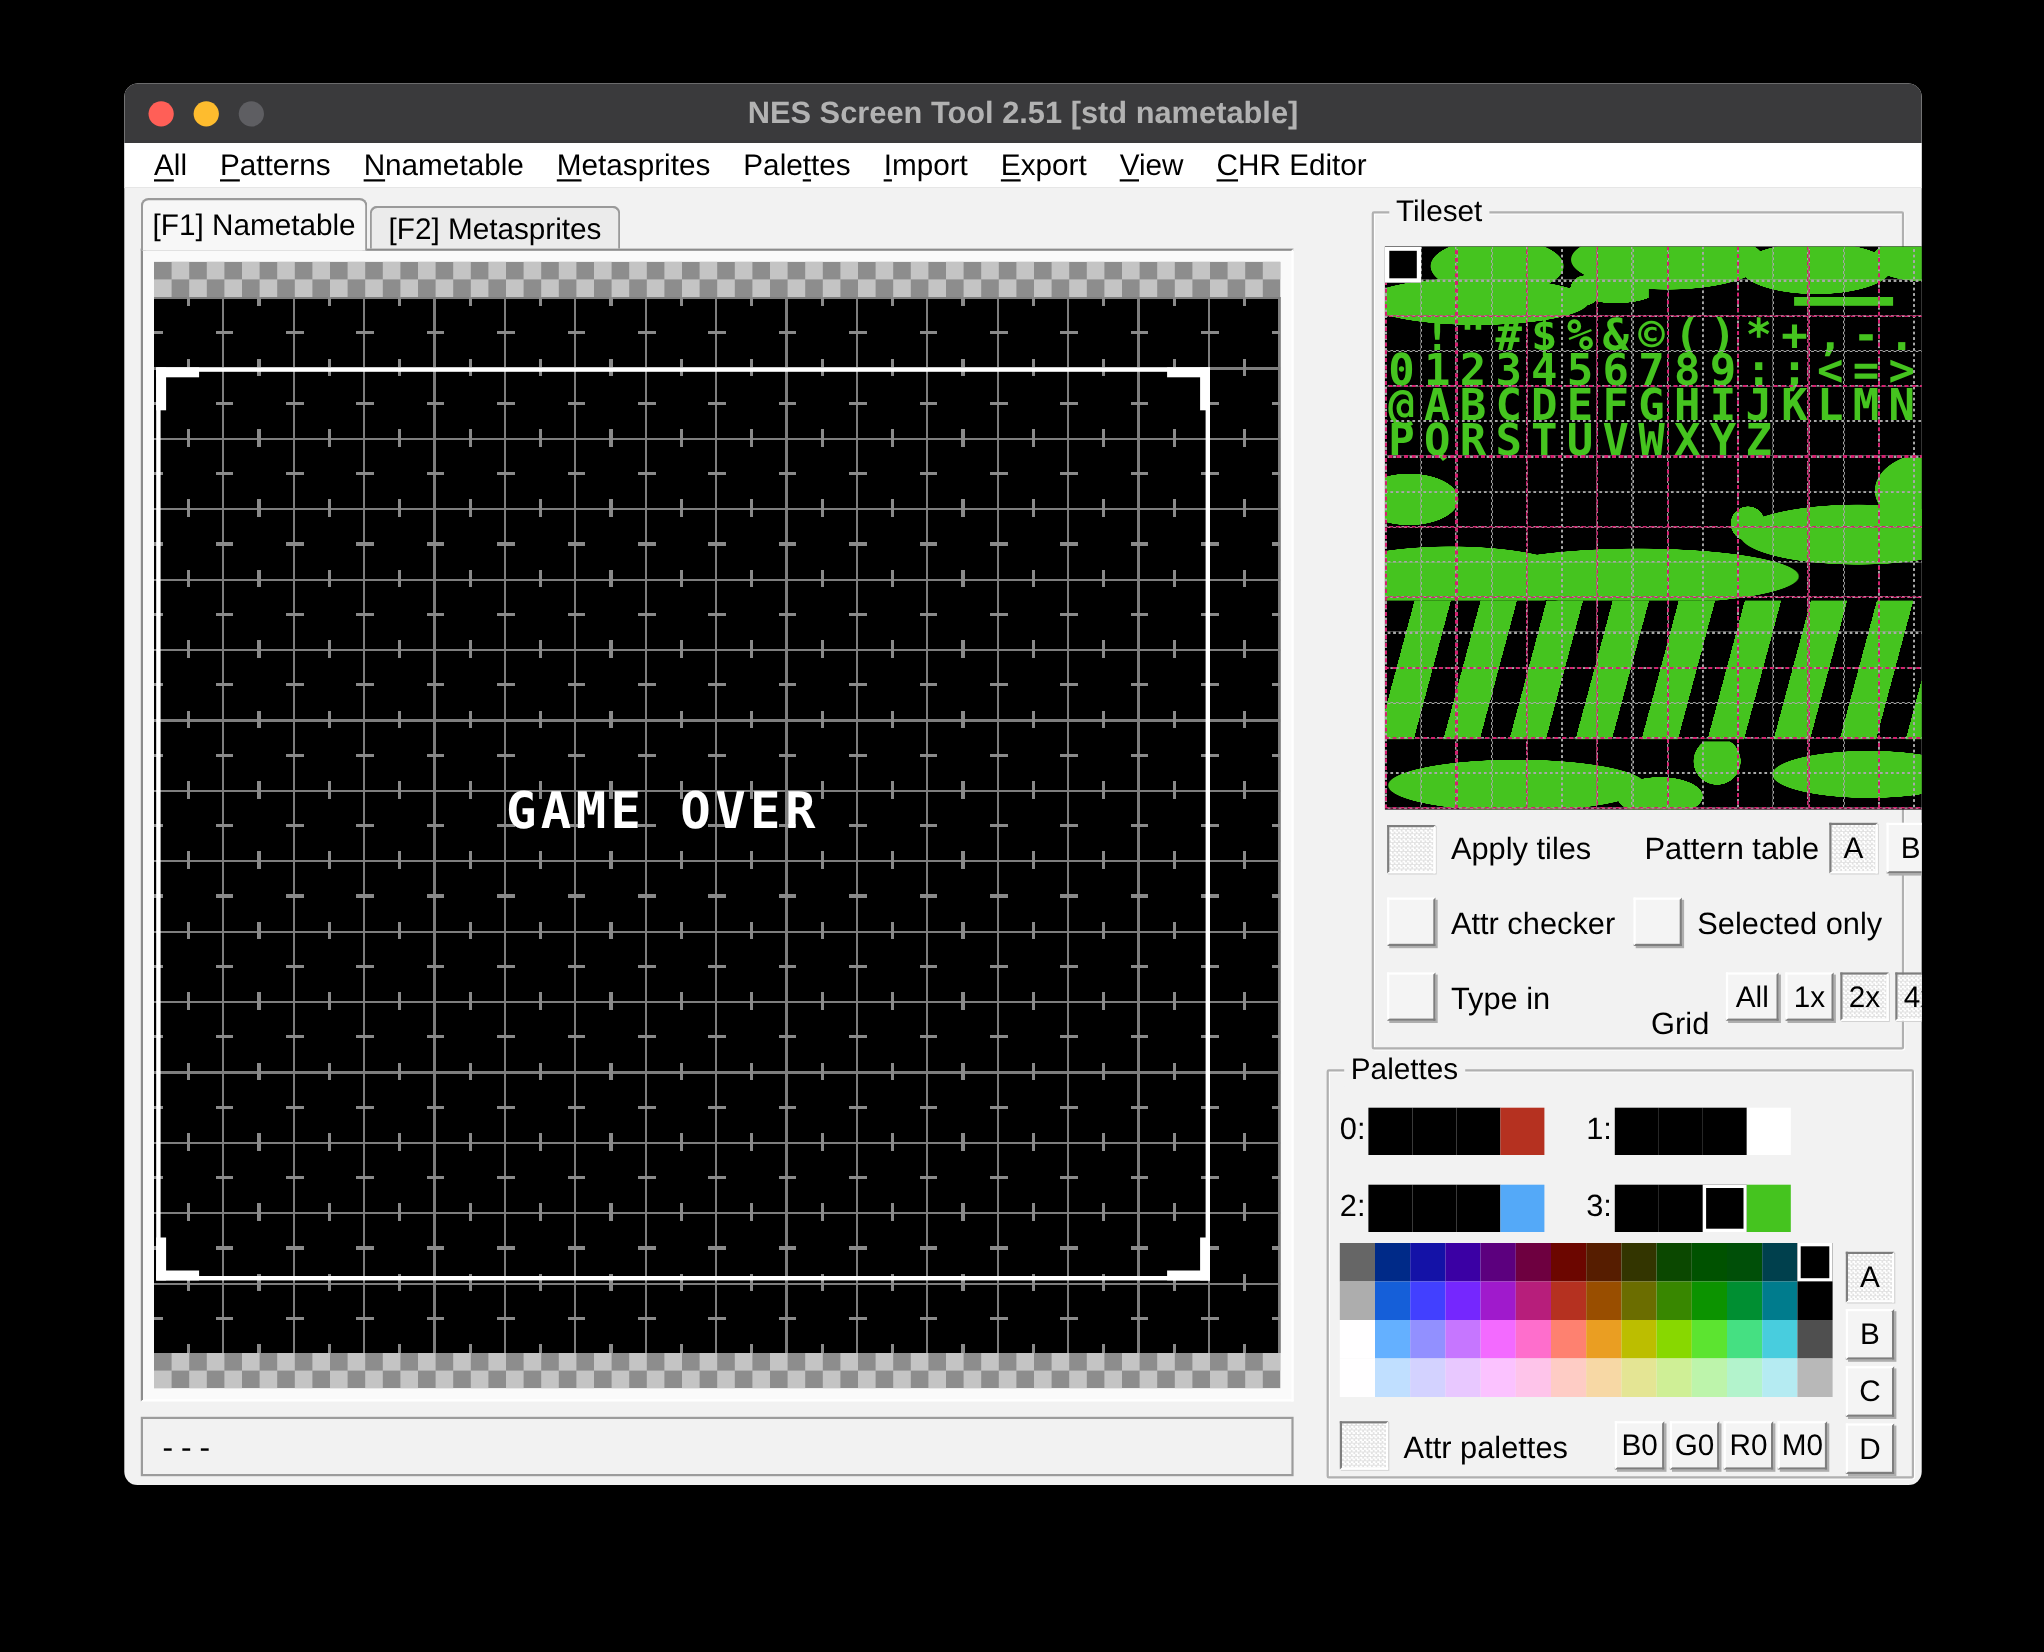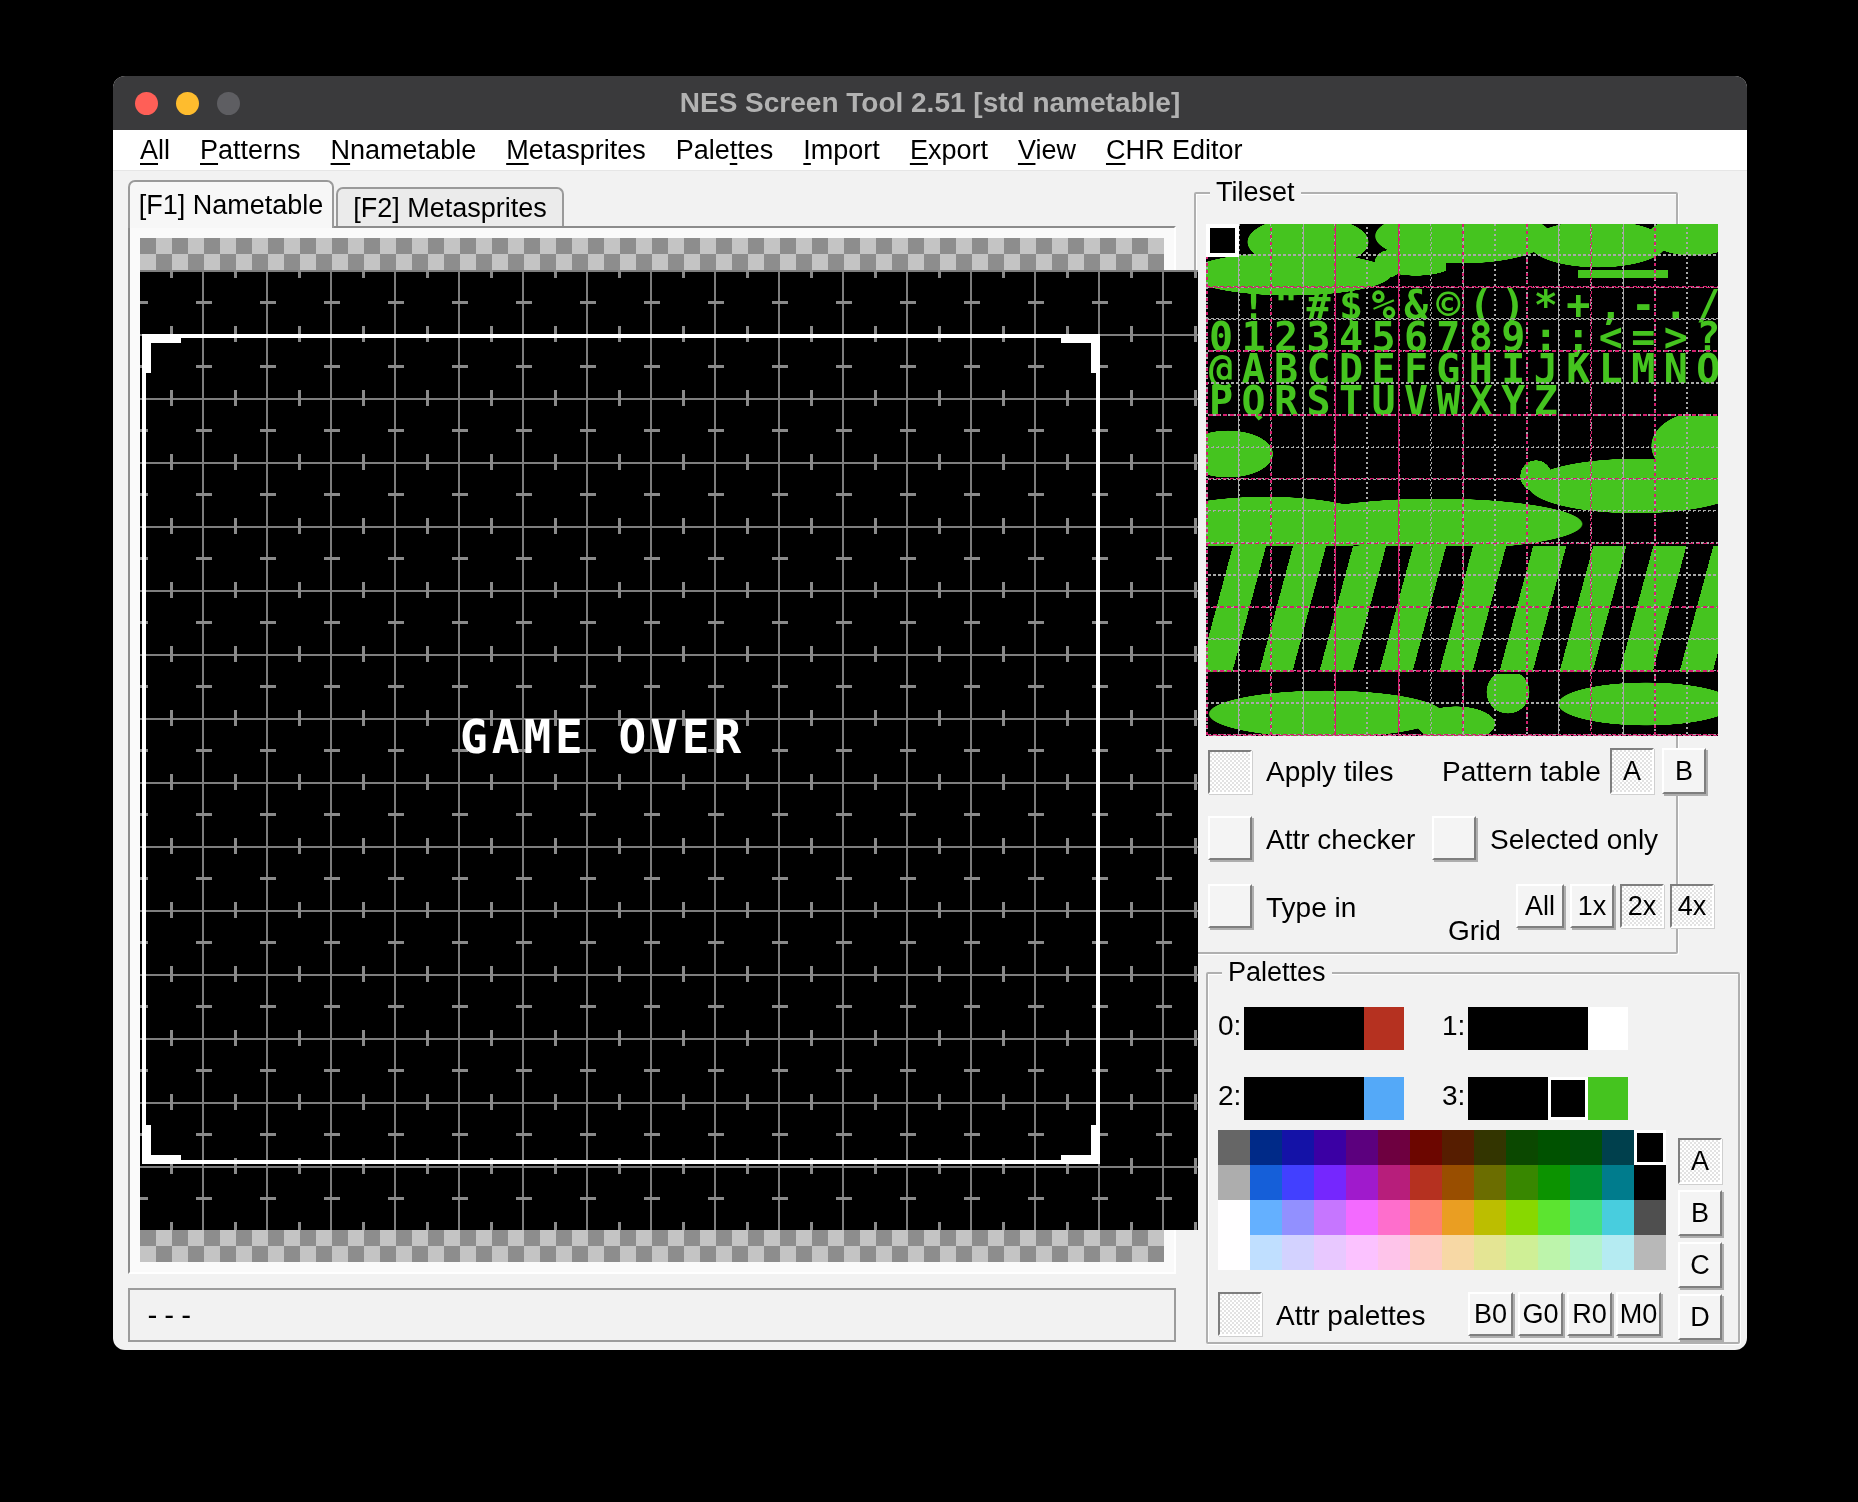--- a/index.html
+++ b/index.html
@@ -24,21 +24,21 @@
     border:2px solid #9a9a9a;border-bottom:none;border-radius:7px 7px 0 0;box-sizing:border-box;}
   .tab.active{left:15px;top:104px;width:206px;height:48px;background:#f7f7f7;z-index:3;}
   .tab.inactive{left:223px;top:111px;width:228px;height:41px;background:#ebebeb;z-index:1;}
   
   .canvas-box{position:absolute;left:15px;top:150px;width:1048px;height:1048px;box-sizing:border-box;
     background:#fafafa;border:2px solid;border-color:#8c8c8c #ffffff #ffffff #8c8c8c;z-index:2;}
   .nt{position:absolute;left:10px;top:10px;width:1024px;height:1024px;}
   .checker{position:absolute;left:0;width:1024px;height:32px;
     background:repeating-conic-gradient(#c4c4c4 0% 25%, #8d8d8d 25% 50%);background-size:32px 32px;}
   .checker.top{top:0;} .checker.bottom{bottom:0;}
-  .nt-black{position:absolute;left:0;top:32px;width:1024px;height:960px;background:#000;overflow:hidden;padding-left:34px;}
+  .nt-black{position:absolute;left:0;top:32px;width:1024px;height:960px;background:#000;overflow:hidden;}
   .grid-major{position:absolute;inset:0;background-image:
     repeating-linear-gradient(90deg, transparent 0 62px, #7e7e7e 62px 64px),
     repeating-linear-gradient(0deg,  transparent 0 62px, #7e7e7e 62px 64px);}
   .tick-v{position:absolute;inset:0;background-image:
     repeating-linear-gradient(90deg, transparent 0 30px, #8a8a8a 30px 33px, transparent 33px 64px);
     -webkit-mask-image:repeating-linear-gradient(0deg,#000 0 8px,transparent 8px 56px,#000 56px 64px);
     mask-image:repeating-linear-gradient(0deg,#000 0 8px,transparent 8px 56px,#000 56px 64px);}
   .tick-h{position:absolute;inset:0;background-image:
     repeating-linear-gradient(0deg, transparent 0 30px, #8a8a8a 30px 33px, transparent 33px 64px);
     -webkit-mask-image:repeating-linear-gradient(90deg,#000 0 8px,transparent 8px 56px,#000 56px 64px);
@@ -52,21 +52,21 @@
   .gameover{position:absolute;left:320px;top:440px;color:#fff;font-family:"DejaVu Sans Mono",monospace;
     font-weight:bold;font-size:46px;letter-spacing:4px;white-space:pre;}
   
   .statusbar{position:absolute;left:15px;top:1212px;width:1048px;height:54px;box-sizing:border-box;
     border:2px solid #9c9c9c;background:#f2f2f2;display:flex;align-items:center;padding-left:14px;
     font-family:"DejaVu Sans Mono",monospace;font-size:28px;}
   
   .group{position:absolute;border:2px solid #b0b0b0;border-radius:2px;box-sizing:border-box;
     box-shadow:inset 1px 1px 0 #fff,1px 1px 0 #fff;}
   .group-label{position:absolute;top:-17px;left:14px;background:#f2f2f2;padding:0 6px;font-size:27px;}
-  .g-tileset{left:1081px;top:116px;width:484px;height:762px;}
+  .g-tileset{left:1134px;top:116px;width:484px;height:762px;}
   .g-palettes{left:1093px;top:896px;width:534px;height:372px;}
   
   .ts{position:absolute;left:10px;top:30px;width:512px;height:512px;background:#000;overflow:hidden;}
   .ts-row{position:absolute;left:0;height:32px;line-height:34px;color:#45c41f;white-space:pre;
     font-family:"DejaVu Sans Mono",monospace;font-weight:bold;font-size:40px;letter-spacing:8.4px;padding-left:3px;}
   .art{position:absolute;}
   .art-top{left:32px;top:0;width:480px;height:64px;background-image:
     radial-gradient(ellipse 62px 26px at 70px 18px,#45c41f 0 97%,transparent 98%),
     radial-gradient(ellipse 90px 28px at 225px 12px,#45c41f 0 97%,transparent 98%),
     radial-gradient(ellipse 70px 24px at 360px 20px,#45c41f 0 97%,transparent 98%),

